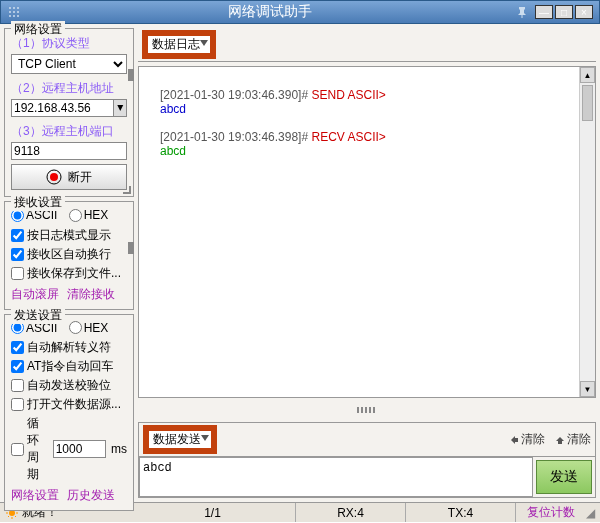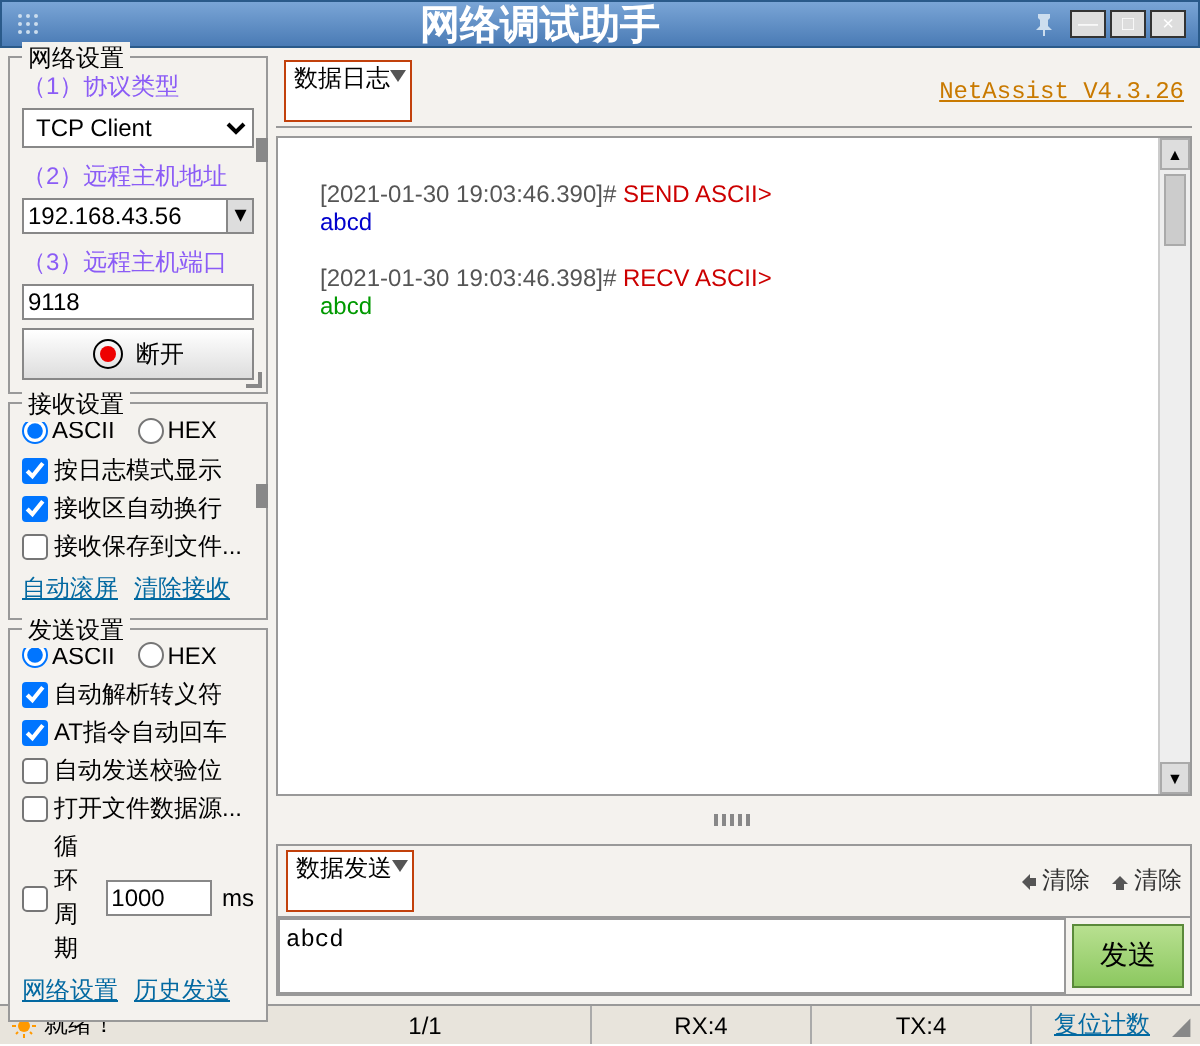--- a/index.html
+++ b/index.html
@@ -1,38 +1,38 @@
 <!DOCTYPE html>
 <html><head>
 <meta charset="utf-8">
 <style>
 * { box-sizing: border-box; margin: 0; padding: 0; font-family: "SimSun", "Microsoft YaHei", sans-serif; font-size: 12px; }
 body { background: #fff; width: 600px; height: 523px; overflow: hidden; }
 .titlebar { background: linear-gradient(#7aa5d6,#4a7bb5); height: 24px; display: flex; align-items: center; padding: 0 6px; color: #fff; border: 1px solid #2a5a8a; }
 .titlebar .drag { width: 14px; height: 14px; margin-right: 4px; display: inline-block; }
 .titlebar .drag svg { width: 14px; height: 14px; }
-.titlebar-title { flex: 1; text-align: center; font-weight: bold; font-size: 20px; }
+.titlebar-title { flex: 1; text-align: center; font-weight: normal; font-size: 14px; }
 .winbtn { width: 18px; height: 14px; border: 1px solid #333; background: #ddd; margin-left: 2px; display: inline-flex; align-items: center; justify-content: center; font-size: 10px; cursor: pointer; }
 .content { display: flex; height: 478px; background: #f4f2ee; padding: 4px; gap: 4px; }
 .left { width: 130px; display: flex; flex-direction: column; gap: 4px; }
 .right { flex: 1; display: flex; flex-direction: column; gap: 4px; }
 .group { border: 1px solid #999; background: #f4f2ee; padding: 6px 6px 6px 6px; position: relative; }
 .group-title { position: absolute; top: -8px; left: 6px; background: #f4f2ee; padding: 0 3px; color: #000; }
 .lbl { color: #8b5cf6; margin-bottom: 2px; display: block; }
 select, input[type=text] { width: 100%; border: 1px solid #888; background: #fff; padding: 1px 2px; font-size: 12px; }
 .readonly { background: #eee; }
 .disconnect-btn { width: 100%; height: 26px; margin-top: 4px; display: flex; align-items: center; justify-content: center; gap: 6px; border: 1px solid #888; background: linear-gradient(#fff,#ddd); cursor: pointer; }
 .rec-icon { width: 16px; height: 16px; }
 .radio-row label { margin-right: 8px; display: inline-flex; align-items: center; gap: 2px; cursor: pointer; }
 .chk { display: flex; align-items: center; gap: 3px; margin: 2px 0; cursor: pointer; }
-.link { color: #0369a1; text-decoration: underline; cursor: pointer; }
+.link { color: #a21caf; cursor: pointer; }
 .link-row { display: flex; gap: 8px; margin-top: 4px; }
 .period-input { width: 36px; margin: 11px 2px; }
 .log-header { display: flex; align-items: center; border-bottom: 1px solid #999; padding: 2px 4px; background: #f4f2ee; }
-.log-header-title { border: 1px solid #c2410c; padding: 0 10px 12px 4px; background: #fff; position: relative; }
+.log-header-title { border: 6px solid #c2410c; padding: 0 10px 0 4px; background: #fff; position: relative; }
 .log-header-title::after { content: ""; position: absolute; right: 2px; top: 4px; border-left: 4px solid transparent; border-right: 4px solid transparent; border-top: 6px solid #555; }
 .ver { margin-left: auto; color: #c97a00; text-decoration: underline; cursor: pointer; font-family: "Courier New", monospace; }
 .log-area { flex: 1; background: #fff; border: 1px solid #999; padding: 21px; font-family: "Courier New", monospace; font-size: 12px; overflow: auto; position: relative; }
 .log-line { white-space: pre; }
 .c-gray { color: #555; }
 .c-red { color: #c00; }
 .c-blue { color: #00c; }
 .c-green { color: #090; }
 .mid { display: flex; height: 16px; align-items: center; justify-content: center; }
 .splitter { width: 20px; height: 6px; background: repeating-linear-gradient(90deg,#888 0 2px,transparent 2px 4px); }
@@ -180,21 +180,20 @@
       <div class="link-row">
         <span class="link">网络设置</span>
         <span class="link">历史发送</span>
       </div>
     </div>
   </div>
 
   <div class="right">
     <div class="log-header">
       <span class="log-header-title">数据日志</span>
-      <span class="ver">NetAssist V4.3.26</span>
     </div>
     <div class="log-area">
       <div class="log-line"><span class="c-gray">[2021-01-30 19:03:46.390]# </span><span class="c-red">SEND ASCII&gt;</span></div>
       <div class="log-line c-blue">abcd</div>
       <div class="log-line">&nbsp;</div>
       <div class="log-line"><span class="c-gray">[2021-01-30 19:03:46.398]# </span><span class="c-red">RECV ASCII&gt;</span></div>
       <div class="log-line c-green">abcd</div>
       <div class="vscroll">
         <div class="btn">▲</div>
         <div class="thumb"></div>

